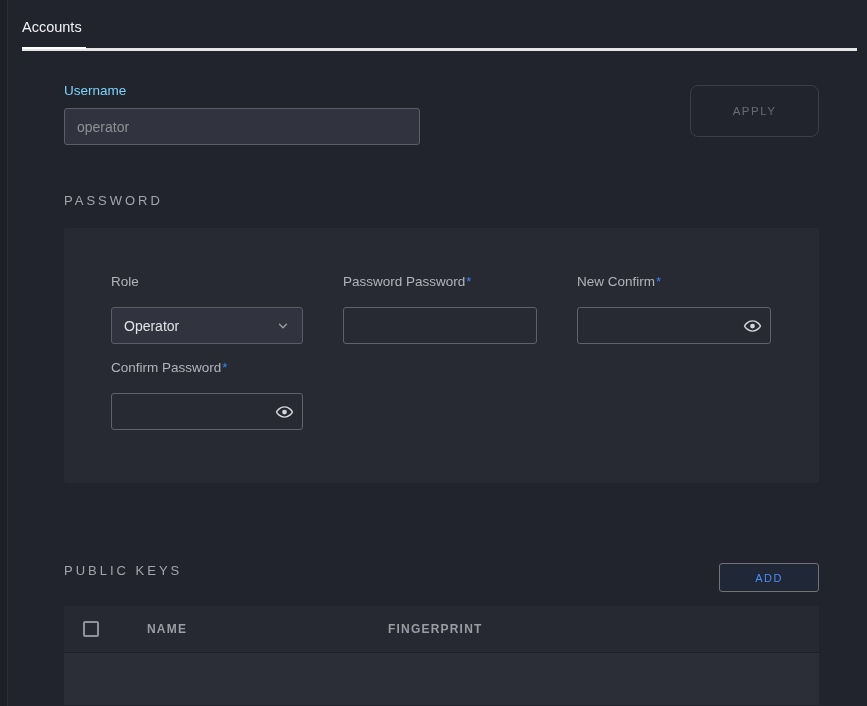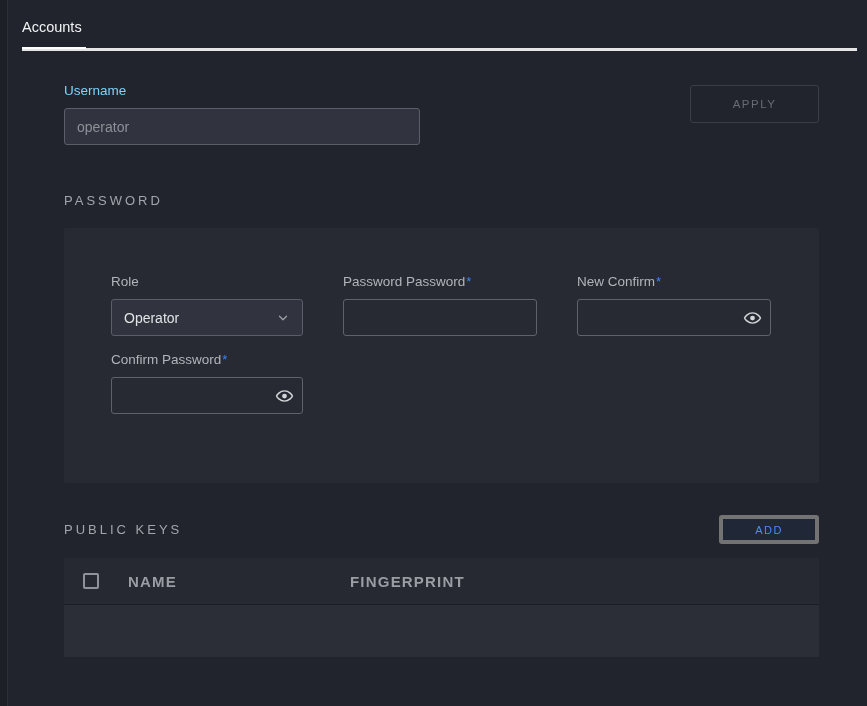--- a/index.html
+++ b/index.html
@@ -46,25 +46,25 @@
     background: #31343e;
     border: 1px solid #5b5e68;
     border-radius: 3px;
     color: #8e9097;
     font-size: 14px;
     padding: 0 12px;
     font-family: "Liberation Sans", sans-serif;
     outline: none;
   }
   .apply-button {
-    width: 129px; height: 38px;
+    width: 129px; height: 52px;
     margin-top: 2px;
     background: transparent;
     border: 1px solid #3b3e46;
-    border-radius: 3px;
+    border-radius: 8px;
     color: #686b73;
     font-size: 11.5px;
     letter-spacing: 1.5px;
     font-family: "Liberation Sans", sans-serif;
     cursor: default;
   }
 
   .section-heading {
     font-size: 13px;
     letter-spacing: 3px;
@@ -75,21 +75,21 @@
 
   
   .password-panel {
     margin-top: 20px;
     background: #272a33;
     border-radius: 2px;
     padding: 46px 47px 48px 47px;
     min-height: 255px;
   }
   .panel-grid { display: flex; gap: 40px; flex-wrap: wrap; }
-  .panel-field { display: flex; flex-direction: column; }
+  .panel-field { display: flex; flex-direction: column; gap: 8px; }
   .panel-field .field-label { margin-bottom: 10px; font-size: 13.5px; color: #b2b4ba; }
   .required { color: #3b82f6; font-size: 13px; margin-left: 1px; }
 
   .select-box {
     width: 192px; height: 37px;
     background: #31343e;
     border: 1px solid #5b5e68;
     border-radius: 3px;
     display: flex; align-items: center; justify-content: space-between;
     padding: 0 12px;
@@ -116,27 +116,27 @@
   }
   .eye-btn {
     position: absolute; right: 9px; top: 50%; transform: translateY(-50%);
     background: none; border: none; color: #d4d6d9; cursor: pointer;
     display: flex; align-items: center; padding: 0;
   }
   .second-row { margin-top: 16px; }
 
   
   .pk-header-row {
-    margin-top: 32px;
-    display: flex; justify-content: space-between; align-items: center;
+    margin-top: 80px;
+    display: flex; justify-content: space-between; align-items: flex-start;
   }
   .add-button {
     width: 100px; height: 29px;
     background: rgba(30, 80, 180, 0.08);
-    border: 4px solid #737373;
+    border: 1px solid #737373;
     border-radius: 3px;
     color: #4a8df5;
     font-size: 11px;
     letter-spacing: 1.5px;
     font-family: "Liberation Sans", sans-serif;
     cursor: pointer;
   }
   .pk-table { margin-top: 14px; }
   .pk-head {
     background: #262932;
@@ -146,21 +146,21 @@
   }
   .cb-cell { width: 64px; padding-left: 19px; display: flex; align-items: center; }
   .checkbox {
     width: 16px; height: 16px;
     border: 2px solid #8f929a;
     border-radius: 2px;
     background: transparent;
     cursor: pointer;
   }
   .col-header {
-    font-size: 15px; letter-spacing: 1.2px; color: #9a9da4; font-weight: 700;
+    font-size: 12px; letter-spacing: 1.2px; color: #9a9da4; font-weight: 700; margin-left: 19px;
   }
   .col-name { width: 222px; }
   .pk-empty-row { background: #2b2e37; height: 52px; }
 </style>
 </head>
 <body>
 
 <div class="left-edge"></div>
 
 <div class="tab-bar">

